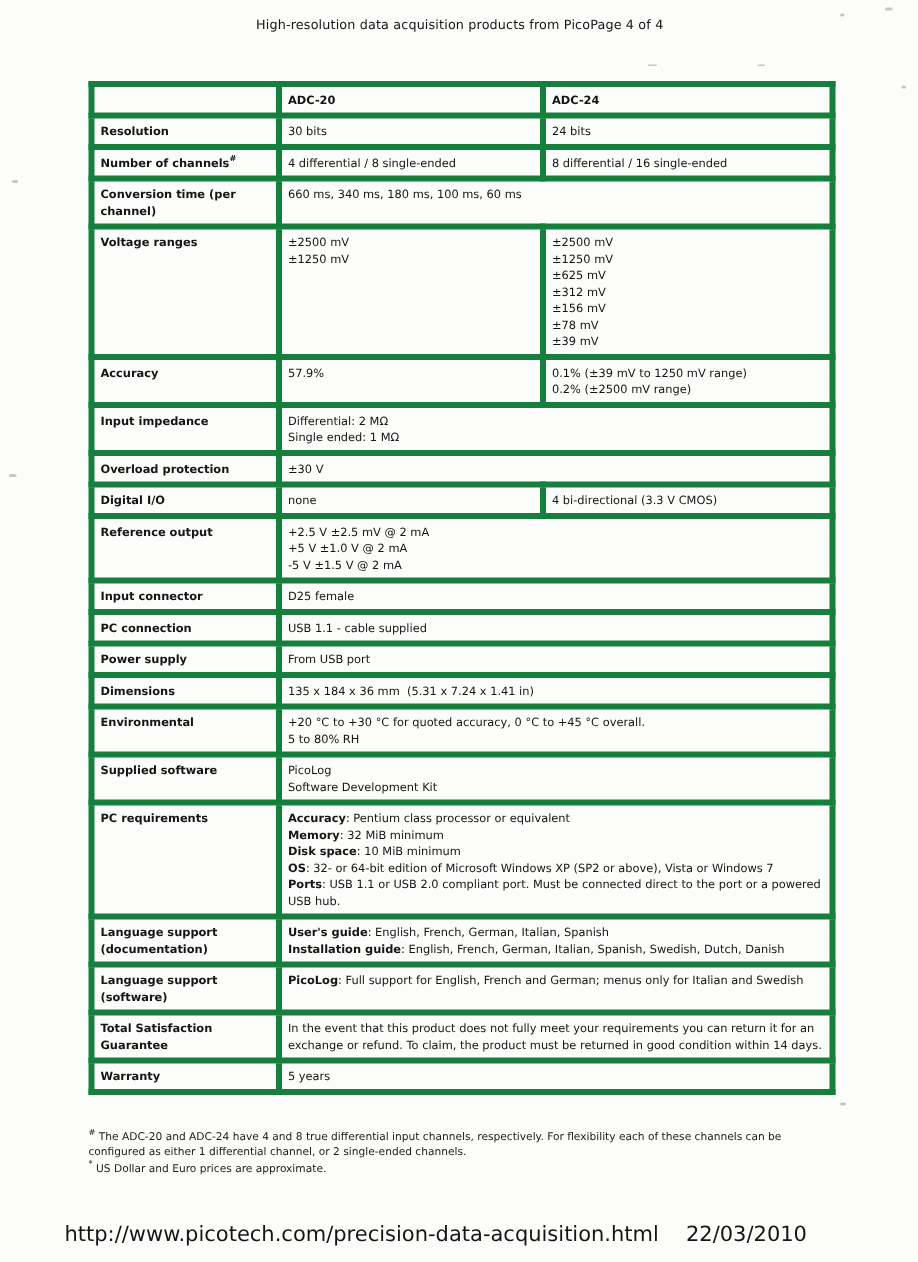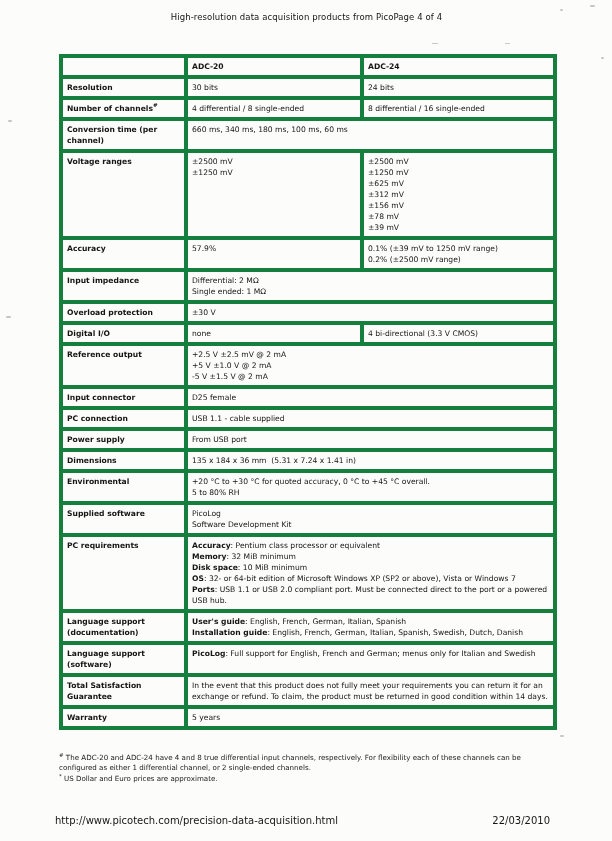--- a/index.html
+++ b/index.html
@@ -27,23 +27,23 @@
   td.colh{font-weight:bold;}
   td.val.center{text-align:left;}
   tr.thick-top td{border-top:2px solid #3d3d3d;}
   sup{font-size:5.5px;line-height:0;}
   .footnotes{
     position:absolute;top:753px;left:59px;width:494px;
     font-size:7.1px;line-height:1.45;color:#1a1a1a;
   }
   .footnotes div{margin:0;}
   .page-footer{
-    position:absolute;top:815px;left:55px;width:495px;
+    position:absolute;top:815px;left:43px;width:495px;
     display:flex;justify-content:space-between;
-    font-size:10px;
+    font-size:14px;
   }
   .speck{position:absolute;background:#9a9a9a;opacity:.55;border-radius:1px;}
 </style>
 </head>
 <body>
 
 <div class="speck" style="left:590px;top:5px;width:5px;height:2px;"></div>
 <div class="speck" style="left:560px;top:9px;width:3px;height:2px;"></div>
 <div class="speck" style="left:432px;top:43px;width:6px;height:1px;"></div>
 <div class="speck" style="left:505px;top:43px;width:5px;height:1px;"></div>

